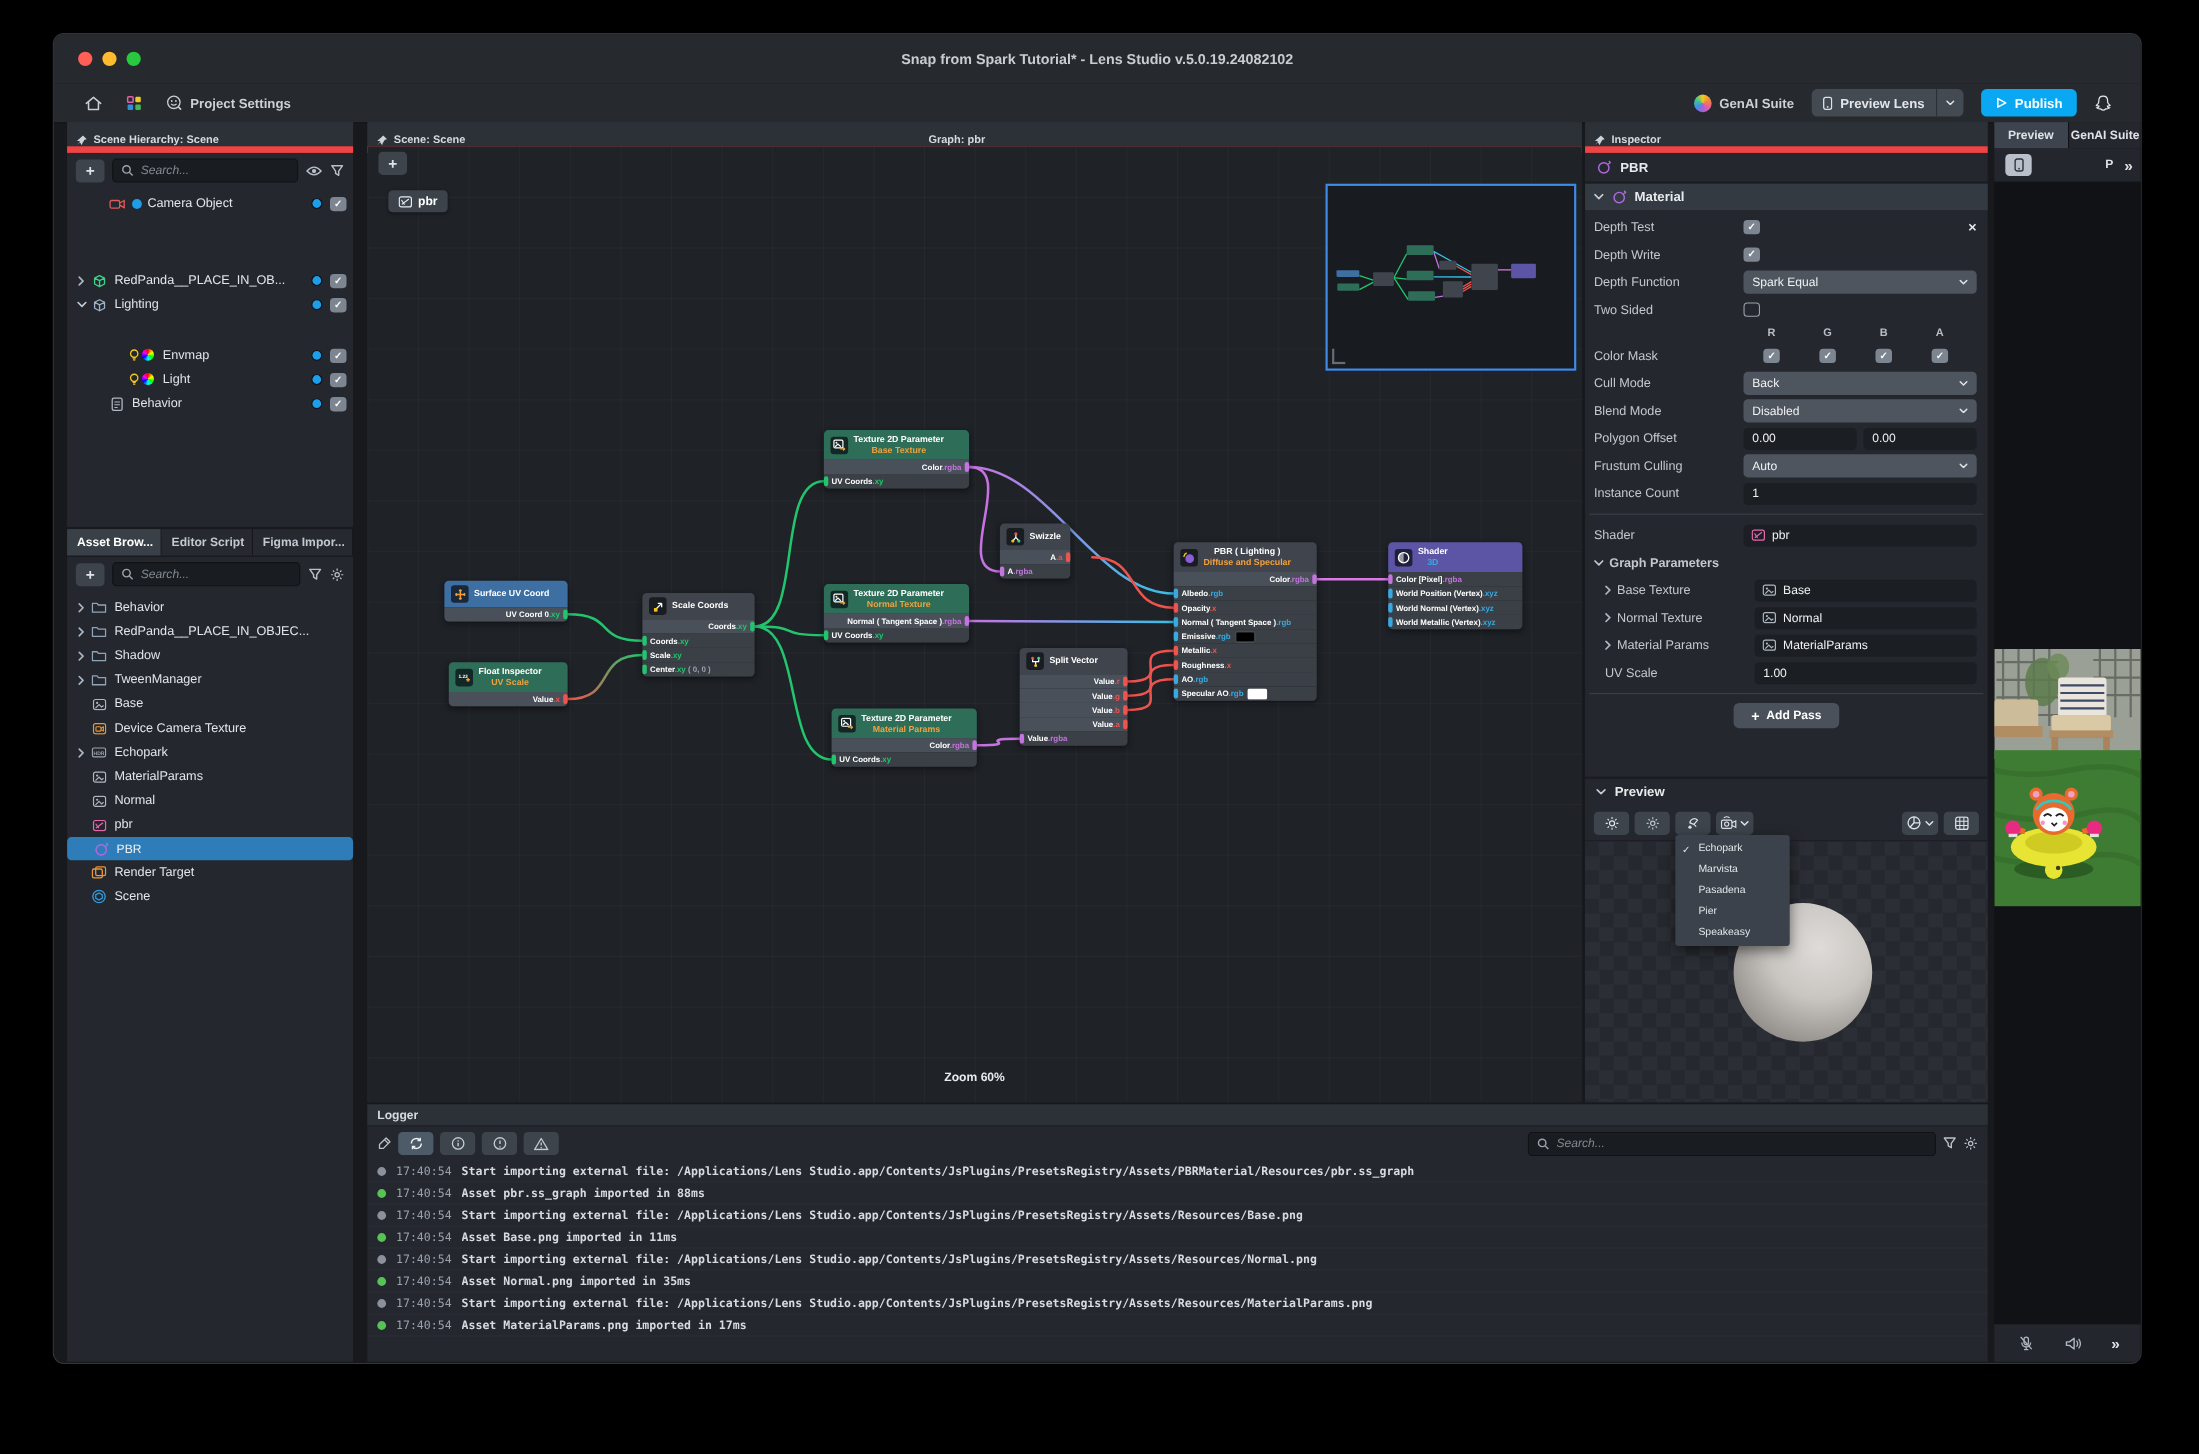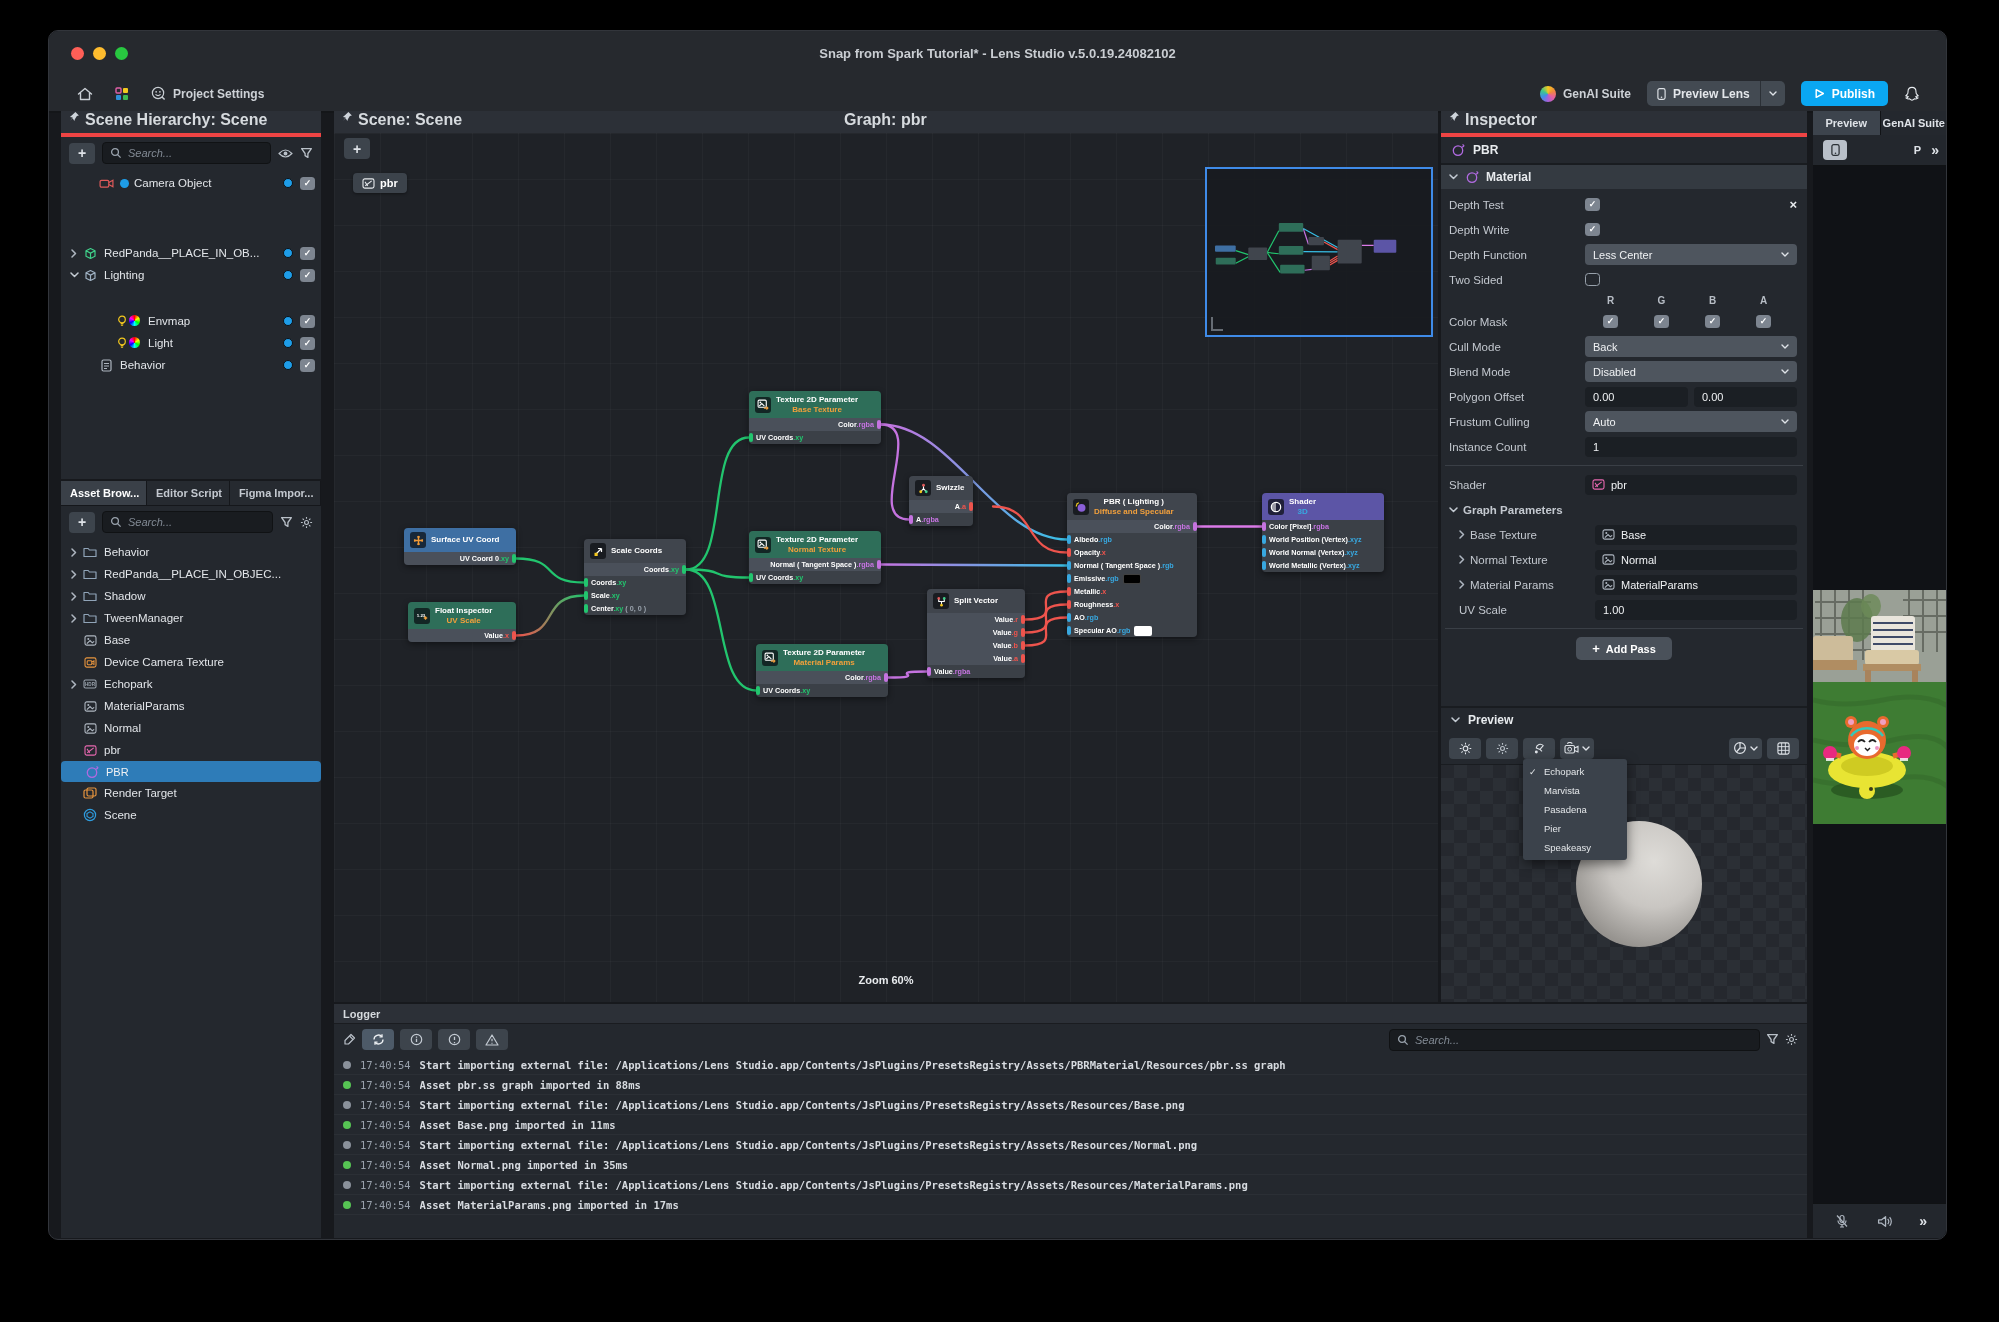--- a/index.html
+++ b/index.html
@@ -16,21 +16,21 @@
   .tb-item{display:flex;align-items:center;gap:7px;color:#cdd1d6;font-size:12px;font-weight:bold;cursor:default;}
   .tb-right{margin-left:auto;display:flex;align-items:center;gap:16px;padding-right:26px;}
   .genai-blob{width:16px;height:16px;border-radius:50%;background:conic-gradient(#f5c81e,#f08a3c,#e8609a,#a85fd8,#3f8fe8,#3fc88a,#f5c81e);}
   .btn-gray{display:flex;align-items:center;background:#434a52;border-radius:5px;height:25px;overflow:hidden;}
   .btn-gray .seg{display:flex;align-items:center;gap:7px;padding:0 10px;color:#e3e6ea;font-size:12px;font-weight:bold;height:100%;}
   .btn-gray .sep{width:1px;height:100%;background:#2b3036;}
   .btn-gray .caret-seg{padding:0 8px;display:flex;align-items:center;height:100%;}
   .btn-publish{display:flex;align-items:center;gap:7px;background:#0aa7f2;border-radius:5px;height:25px;padding:0 13px;color:#fff;font-size:12px;font-weight:bold;}
   
   .panel{position:absolute;background:#24282e;}
-  .p-head{height:22px;display:flex;align-items:flex-start;gap:5px;padding:0 8px;background:#2c3037;border-bottom:4px solid #ef4444;color:#d6dade;font-size:16px;font-weight:bold;position:relative;}
+  .p-head{height:22px;display:flex;align-items:flex-end;gap:5px;padding:0 8px;background:#2c3037;border-bottom:6px solid #ef4444;color:#d6dade;font-size:10px;font-weight:bold;position:relative;}
   .p-tools{height:32px;display:flex;align-items:center;gap:7px;padding:0 8px;}
   .sq-btn{width:26px;height:21px;background:#3d444c;border-radius:4px;color:#dfe3e8;font-size:14px;font-weight:bold;display:flex;align-items:center;justify-content:center;line-height:1;}
   .searchbox{flex:1;height:20px;background:#191c20;border:1px solid #101214;border-radius:4px;display:flex;align-items:center;gap:6px;padding:0 7px;}
   .searchbox .ph{color:#828a94;font-size:11px;font-style:italic;}
   .ic{display:inline-flex;align-items:center;justify-content:center;}
   
   .tree{padding-top:3px;}
   .trow{height:22px;display:flex;align-items:center;padding:0 6px;color:#e2e5e9;font-size:11.5px;position:relative;}
   .trow.sel{background:#2e7cb8;}
   .trow .expcell{width:14px;display:flex;justify-content:center;flex:0 0 14px;}
@@ -916,21 +916,21 @@
             <span class="ictl">
               <span class="cb">✓</span>
             </span>
           </div>
           <div class="irow">
             <span class="ilab">
               <span>Depth Function</span>
             </span>
             <span class="ictl">
               <span class="sel">
-                <span>Less Center</span>
+                <span>Spark Equal</span>
                 <span class="ic">
                   <svg width="8" height="5" viewBox="0 0 8 5">
                     <path d="M1 1l3 3 3-3" stroke="#dfe3e8" stroke-width="1.4" stroke-linecap="round" stroke-linejoin="round" fill="none"></path>
                   </svg>
                 </span>
               </span>
             </span>
           </div>
           <div class="irow">
             <span class="ilab">

